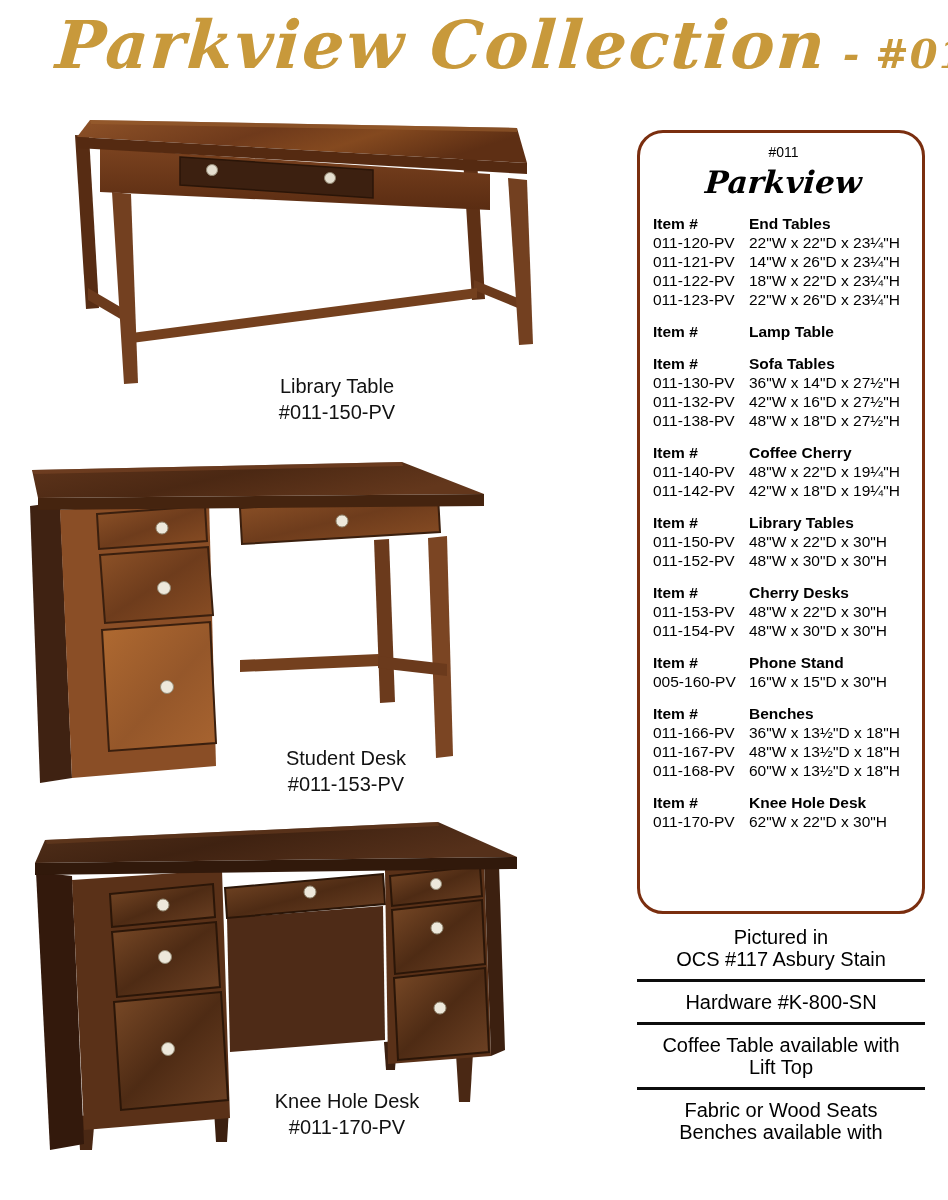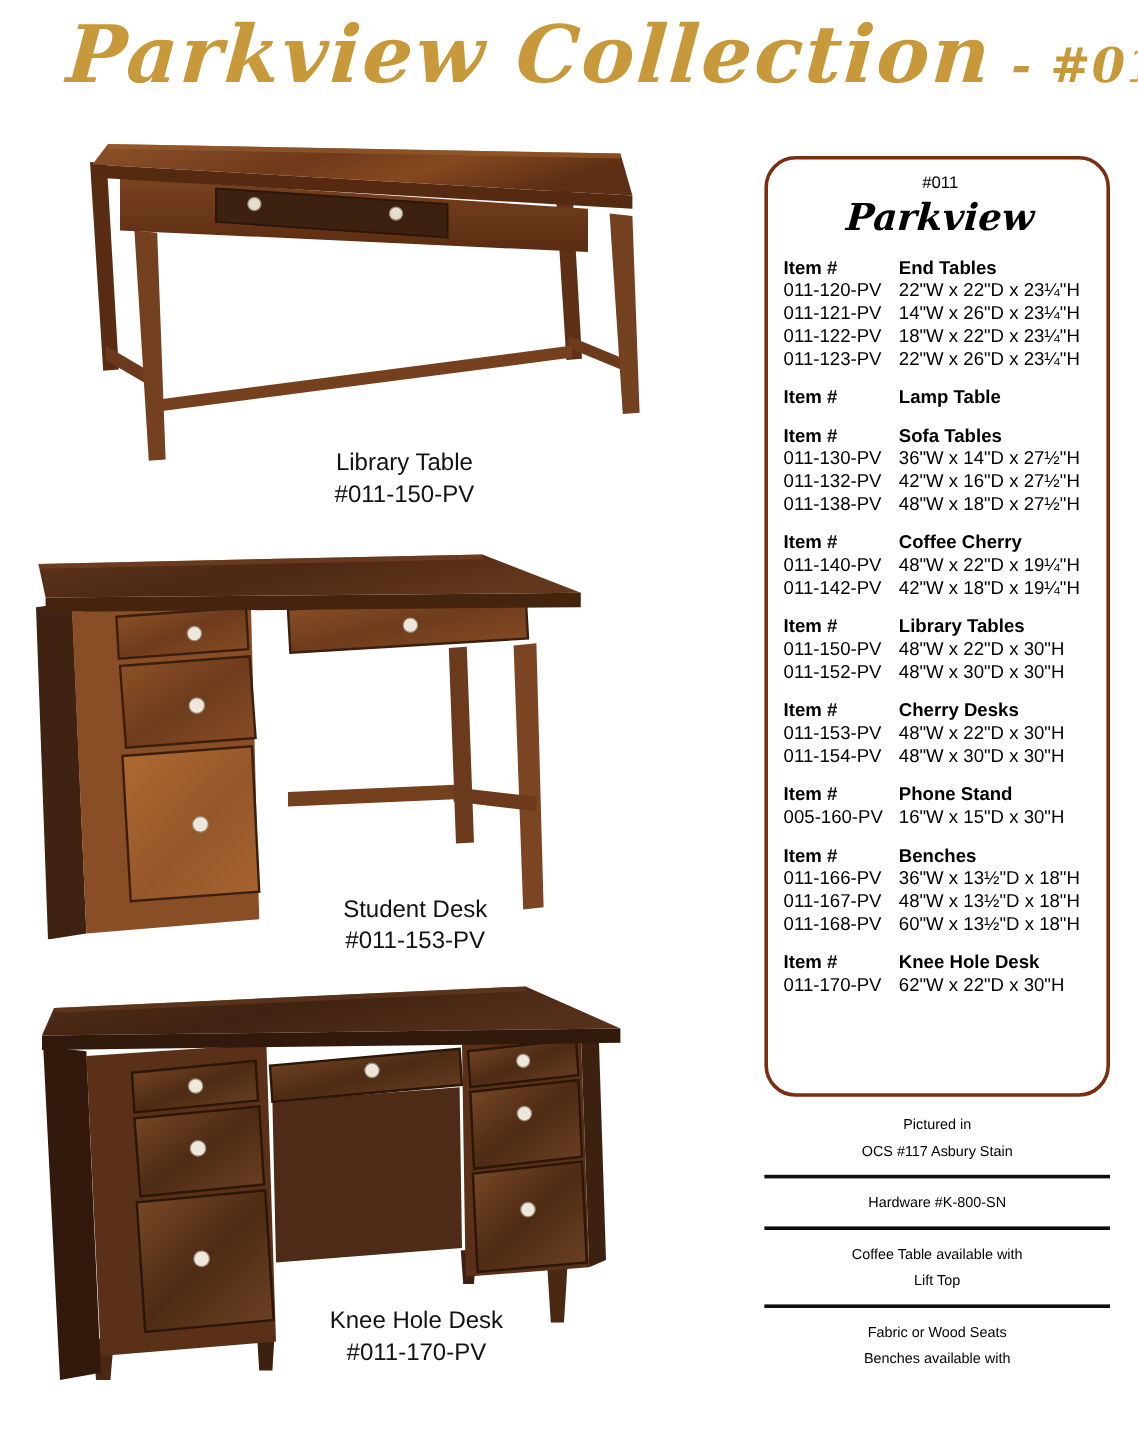--- a/index.html
+++ b/index.html
@@ -51,21 +51,21 @@
   }
   .spec-section { margin-top:13px; }
   .spec-row { display:flex; font-size:15.5px; line-height:19px; }
   .spec-row .c1 { width:96px; flex:0 0 96px; }
   .spec-row .c2 { flex:1; }
   .spec-row.hdr { font-weight:bold; }
 
   
   .notes {
     position:absolute; left:637px; top:926px; width:288px;
-    text-align:center; font-size:12px; line-height:22px;
+    text-align:center; font-size:20px; line-height:22px;
   }
   .note-divider { border-top:3.5px solid #0d0d0d; margin:9px 0; }
 </style>
 </head>
 <body>
 
 <header class="page-title">
   <span class="title-script">Parkview Collection</span>
   <span class="title-suffix">- #011</span>
 </header>

